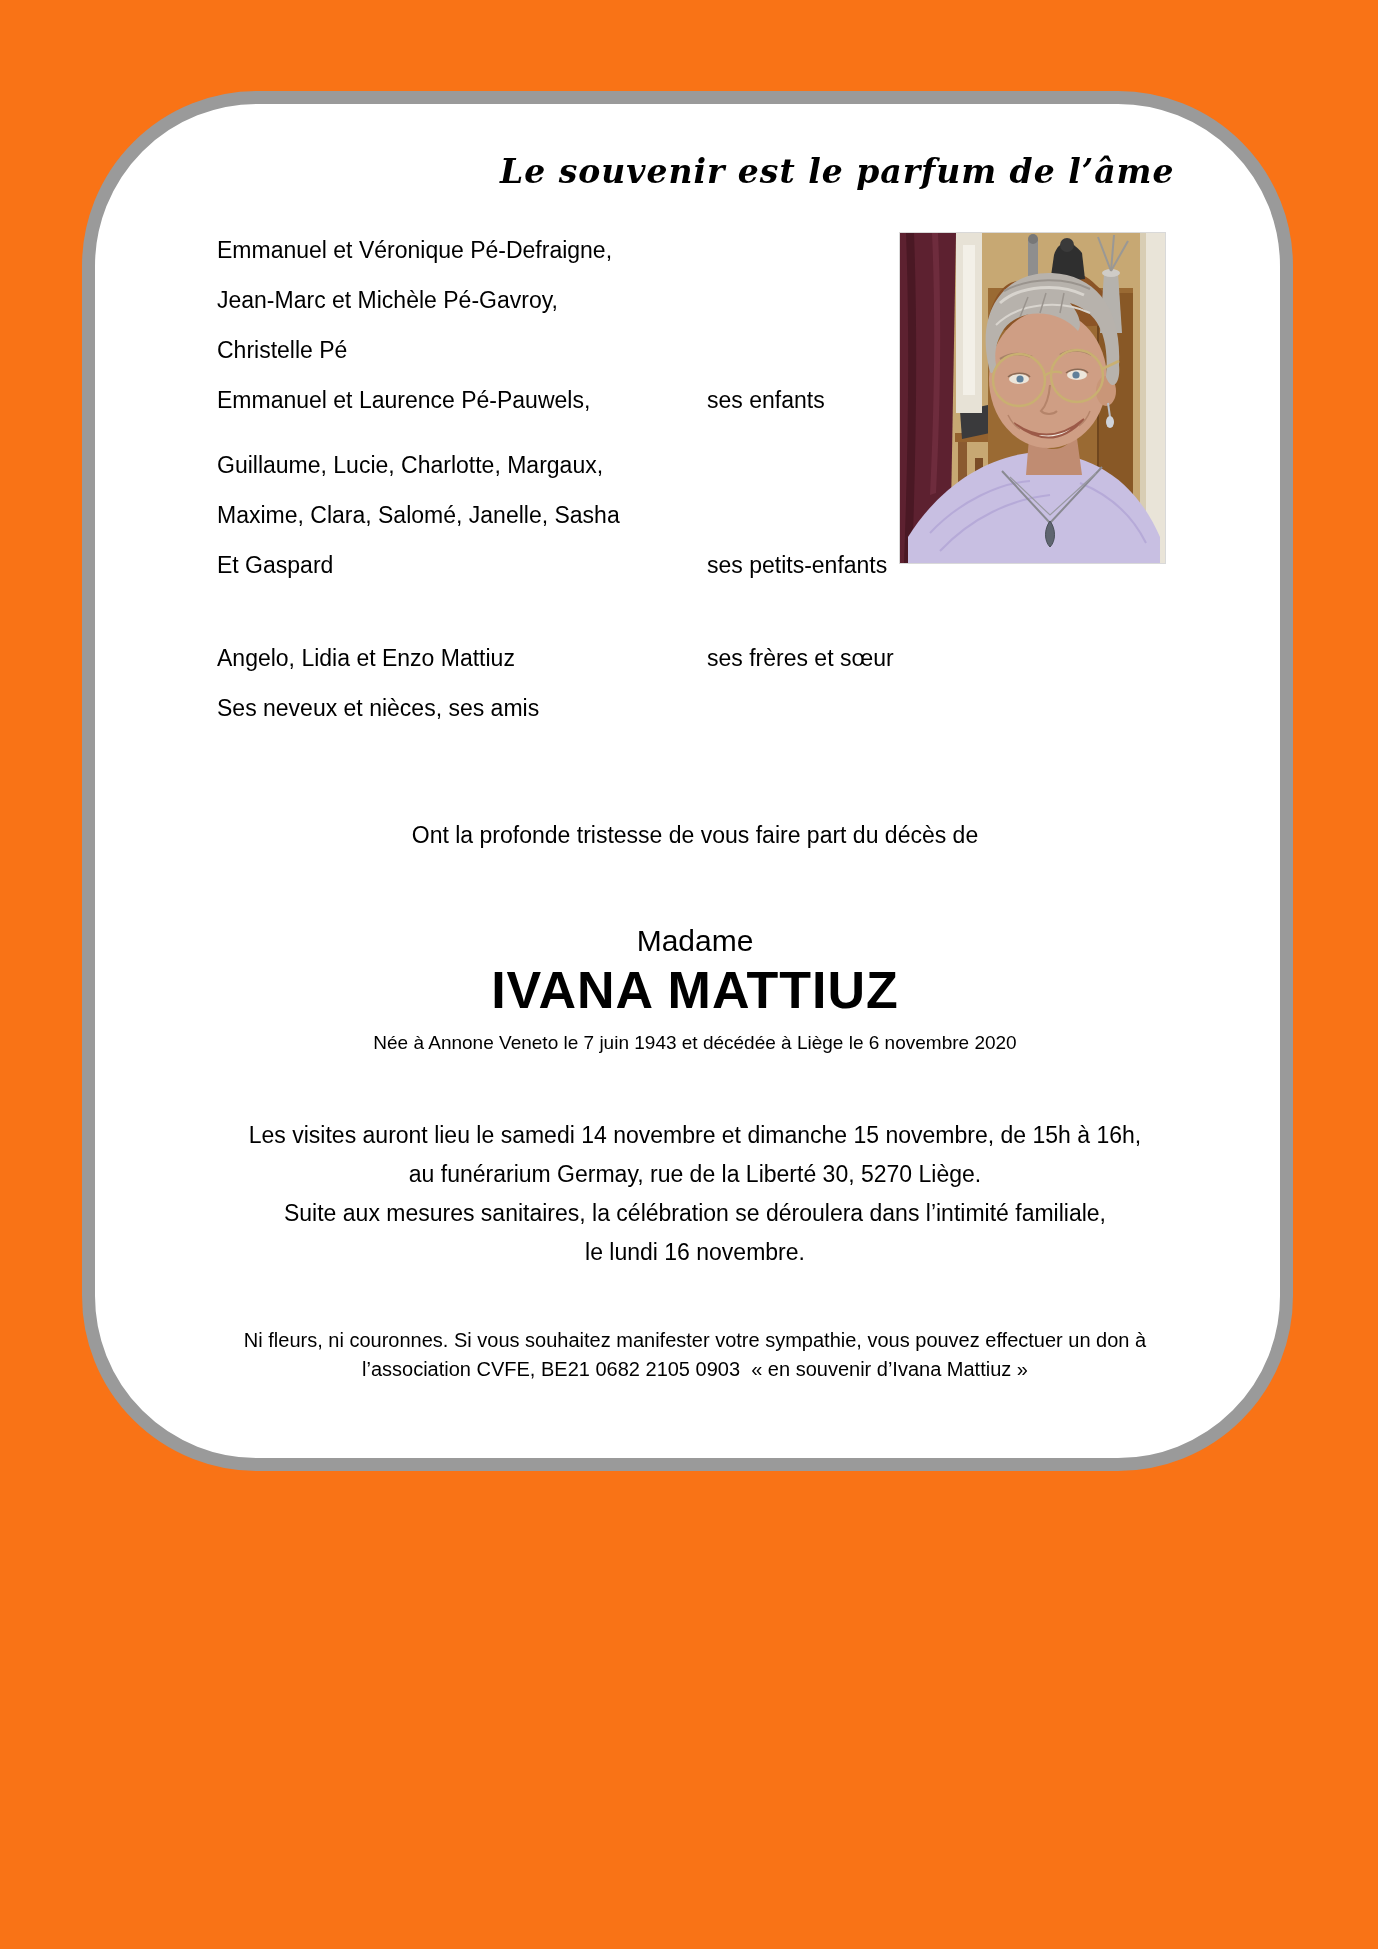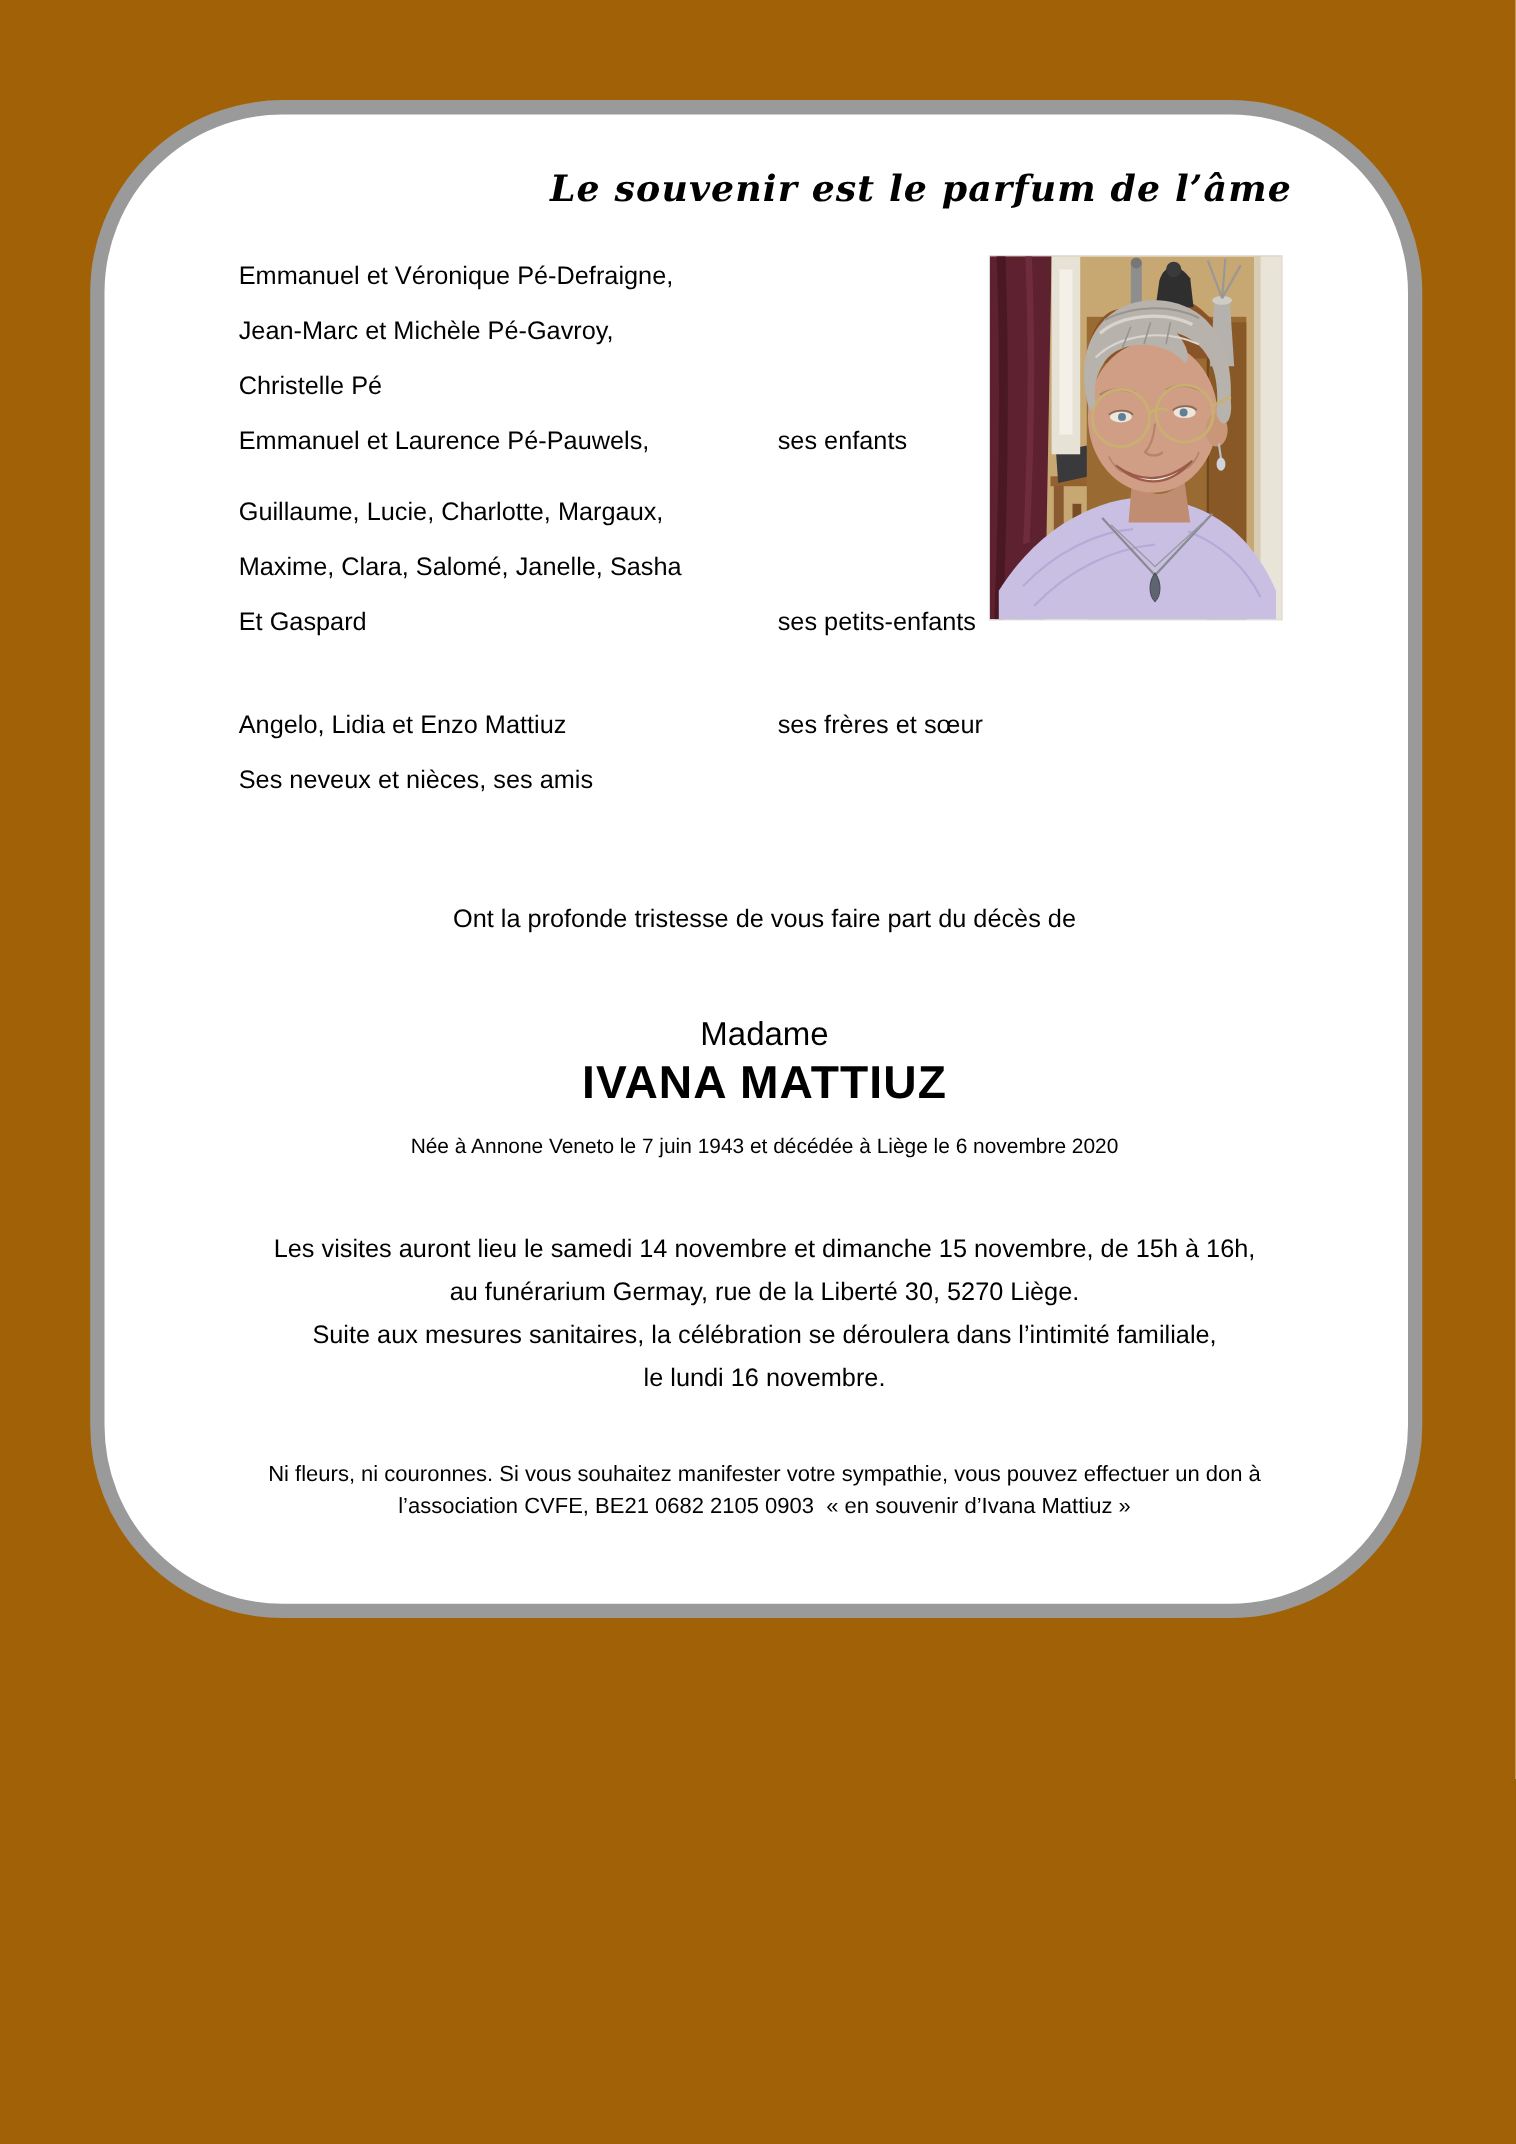--- a/index.html
+++ b/index.html
@@ -1,19 +1,19 @@
 <!DOCTYPE html>
 <html><head>
 <meta charset="utf-8">
 <style>
   html,body{margin:0;padding:0;background:#ffffff;}
   .page{
     position:relative;
     width:1378px;height:1949px;
-    background:#a16207;
+    background:#f97316;
     font-family:"Liberation Sans",sans-serif;
     color:#000;
     overflow:hidden;
   }
   .card{
     position:absolute;left:82px;top:91px;
     width:1211px;height:1380px;
     border:13px solid #9a9a9a;
     border-radius:175px;
     box-sizing:border-box;
@@ -36,21 +36,21 @@
   .lbl-children{top:375px;}
   .lbl-grandchildren{top:540px;}
   .lbl-siblings{top:633px;}
   .photo{
     position:absolute;left:899px;top:232px;width:265px;height:330px;
     border:1px solid #d9d9d9;box-sizing:content-box;
   }
   .centerblock{position:absolute;left:110px;width:1170px;text-align:center;}
   .announcement{top:822px;font-size:23px;}
   .madame{top:924px;font-size:30px;}
-  .deceased-name{top:960px;font-size:42px;font-weight:bold;letter-spacing:1px;}
+  .deceased-name{top:960px;font-size:52px;font-weight:bold;letter-spacing:1px;}
   .life{top:1032px;font-size:19px;}
   .ceremony{top:1116px;font-size:23px;line-height:39px;}
   .donation{top:1326px;font-size:20px;line-height:29px;}
   .donation .line{white-space:pre-wrap;}
 </style>
 </head>
 <body>
 
 <div class="page">
 

